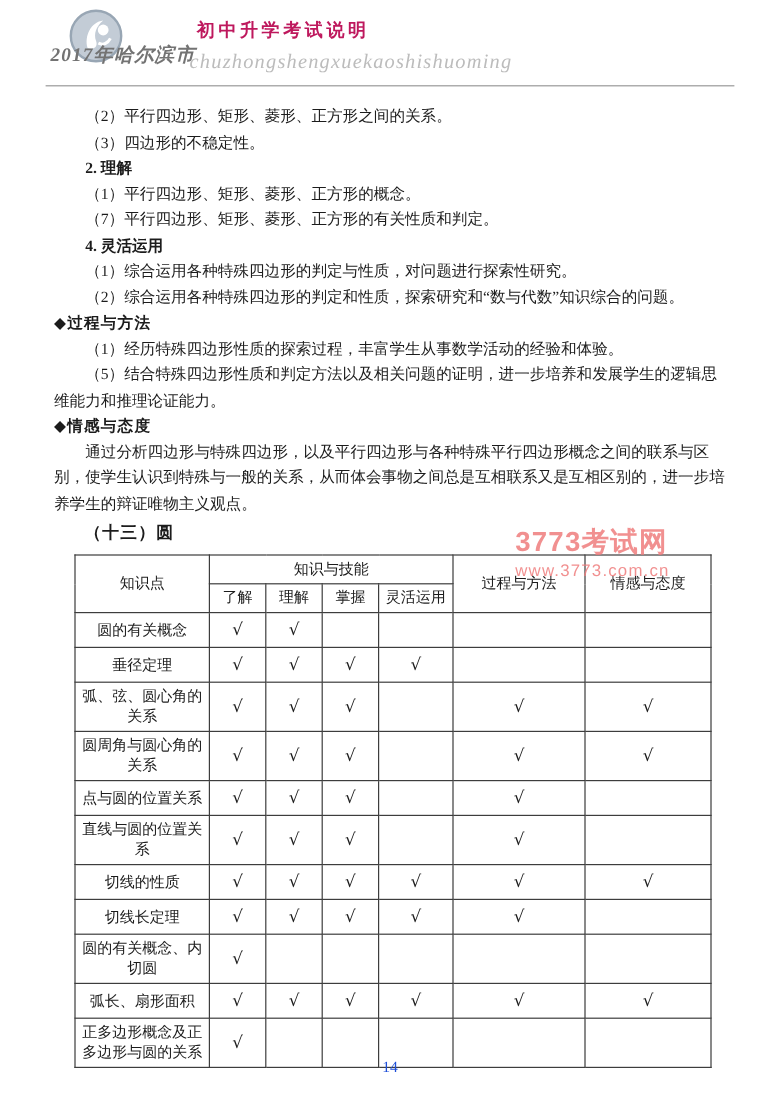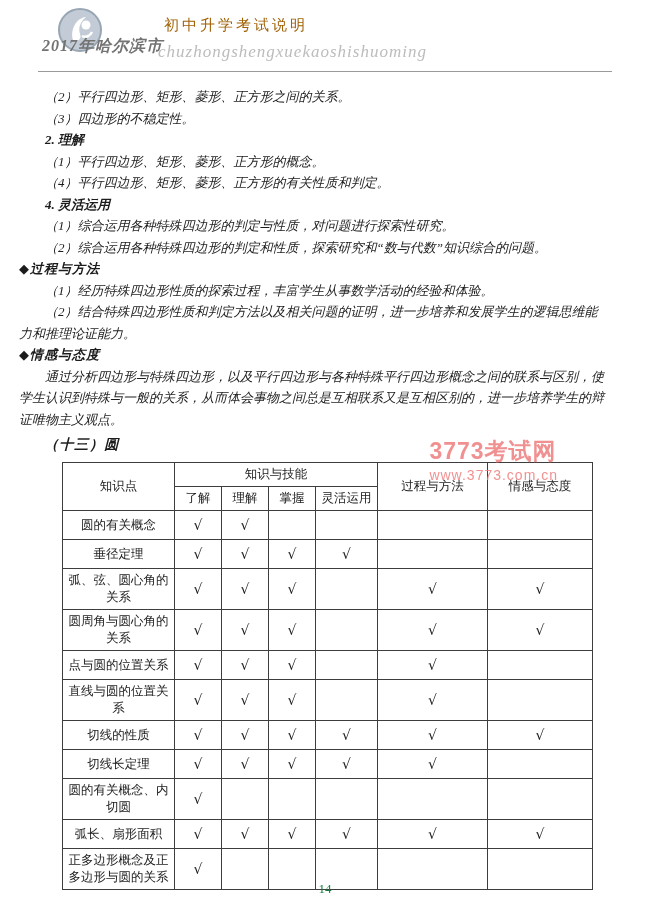--- a/index.html
+++ b/index.html
@@ -4,47 +4,47 @@
 <style>
   * { margin:0; padding:0; box-sizing:border-box; }
   html,body { background:#e8e8e8; }
   body { width:650px; height:915px; margin:0 auto; font-family:"Liberation Serif","DejaVu Serif",serif; }
   .page { position:relative; width:650px; height:915px; background:#ffffff; color:#1c1c1c; overflow:hidden; box-shadow:0 0 4px rgba(0,0,0,.25); }
 
   
   .header { position:relative; height:72px; }
   .header::after { content:""; position:absolute; left:38px; right:38px; bottom:0; border-bottom:1px solid #9a9a9a; }
   .logo { position:absolute; left:56px; top:6px; width:48px; height:48px; }
-  .doc-title { position:absolute; left:164px; top:16px; font-size:15px; font-weight:normal; letter-spacing:3px; color:#a16207; }
+  .doc-title { position:absolute; left:164px; top:16px; font-size:15px; font-weight:bold; letter-spacing:3px; color:#be185d; }
   .edition { position:absolute; left:42px; top:36px; font-size:16px; font-weight:bold; font-style:italic; color:#737373; letter-spacing:1px; }
   .pinyin { position:absolute; left:158px; top:42px; font-size:17px; font-style:italic; color:#bcbcbc; letter-spacing:1px; }
 
   
-  .content { padding:14px 40px 0 19px;font-style:italic; }
+  .content { padding:14px 40px 0 45px; }
   .para { font-size:13px; line-height:21.5px; text-indent:2em; }
   .para.flush { text-indent:0; }
   .para.diamond { text-indent:0; font-weight:bold; letter-spacing:1px; }
   .para.head { font-weight:bold; }
   .section-heading { font-size:14px; font-weight:bold; letter-spacing:1px; text-indent:1.8em; margin:4px 0 6px 0; line-height:22px; }
 
   
   .table-wrap { padding-left:62px; padding-right:58px; }
   table { border-collapse:collapse; width:530px; table-layout:fixed; }
   th, td { border:1px solid #3d3d3d; font-size:12.5px; font-weight:normal; text-align:center; vertical-align:middle; padding:3px 2px; line-height:17px; }
   thead th { height:24px; }
   tbody td { height:29px; }
   td.check { font-size:14px; font-family:"DejaVu Sans",sans-serif; }
 
   
   .watermark { position:absolute; top:436px; right:92px; text-align:left; color:rgba(238,125,125,.85); pointer-events:none; }
   .watermark .wm1 { font-size:23px; font-weight:bold; font-family:"Liberation Sans",sans-serif; letter-spacing:1px; }
   .watermark .wm2 { font-size:14px; font-family:"Liberation Sans",sans-serif; letter-spacing:1px;text-align:center; }
 
   
-  .footer { position:absolute; bottom:18px; left:0; width:100%; text-align:center; font-size:13px; color:#15803d; }
+  .footer { position:absolute; bottom:18px; left:0; width:100%; text-align:center; font-size:13px; color:#1d4ed8; }
 </style>
 </head>
 <body>
 
 <div class="page">
 
   <div class="header">
     <div class="logo">
       <svg width="48" height="48" viewBox="0 0 48 48">
         <circle cx="24" cy="24" r="21" fill="#c3ccd6" stroke="#98a6b4" stroke-width="2"></circle>
@@ -57,27 +57,27 @@
     <div class="edition">2017年哈尔滨市</div>
     <div class="pinyin">chuzhongshengxuekaoshishuoming</div>
   </div>
 
   <div class="content">
     <div>
         <div class="para item">（2）平行四边形、矩形、菱形、正方形之间的关系。</div>
         <div class="para item">（3）四边形的不稳定性。</div>
         <div class="para head">2. 理解</div>
         <div class="para item">（1）平行四边形、矩形、菱形、正方形的概念。</div>
-        <div class="para item">（4）平行四边形、矩形、菱形、正方形的有关性质和判定。</div>
+        <div class="para item">（7）平行四边形、矩形、菱形、正方形的有关性质和判定。</div>
         <div class="para head">4. 灵活运用</div>
         <div class="para item">（1）综合运用各种特殊四边形的判定与性质，对问题进行探索性研究。</div>
         <div class="para item">（2）综合运用各种特殊四边形的判定和性质，探索研究和“数与代数”知识综合的问题。</div>
         <div class="para diamond">◆过程与方法</div>
         <div class="para item">（1）经历特殊四边形性质的探索过程，丰富学生从事数学活动的经验和体验。</div>
-        <div class="para item">（2）结合特殊四边形性质和判定方法以及相关问题的证明，进一步培养和发展学生的逻辑思维能力和推理论证能力。</div>
+        <div class="para item">（5）结合特殊四边形性质和判定方法以及相关问题的证明，进一步培养和发展学生的逻辑思维能力和推理论证能力。</div>
         <div class="para diamond">◆情感与态度</div>
         <div class="para item">通过分析四边形与特殊四边形，以及平行四边形与各种特殊平行四边形概念之间的联系与区别，使学生认识到特殊与一般的关系，从而体会事物之间总是互相联系又是互相区别的，进一步培养学生的辩证唯物主义观点。</div>
       </div>
     <div class="section-heading">（十三）圆</div>
   </div>
 
   <div class="table-wrap">
     <table>
       <colgroup>
         <col style="width:112px">

